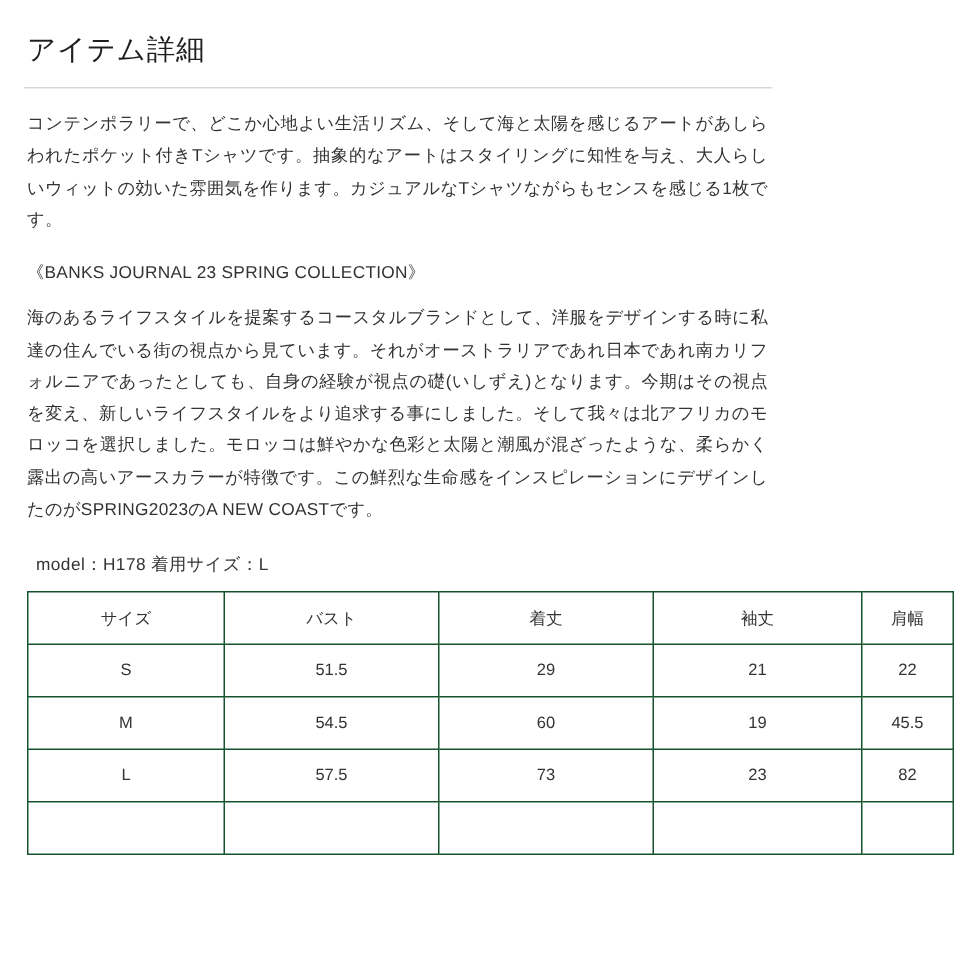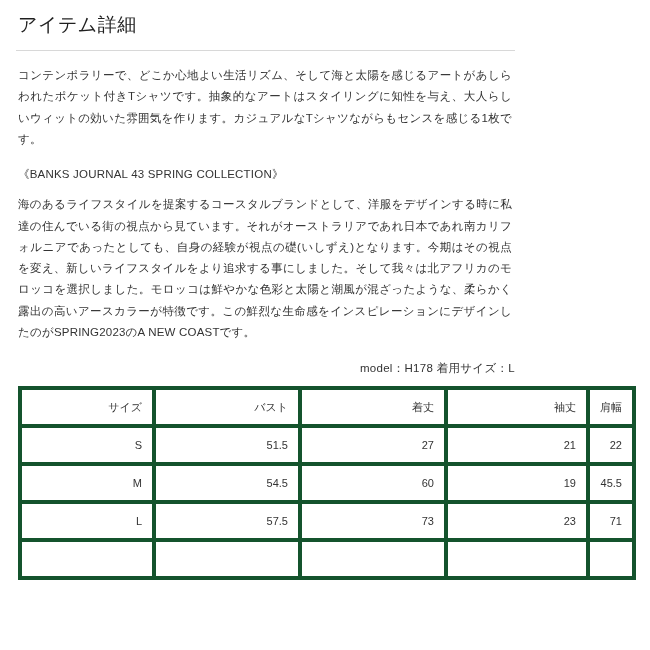--- a/index.html
+++ b/index.html
@@ -11,21 +11,21 @@
     width: 650px;
     height: 650px;
     font-family: "Liberation Sans", "DejaVu Sans", sans-serif;
     color: #2b2b2b;
     overflow: hidden;
   }
   .page {
     width: 531px;
     height: 650px;
     box-sizing: border-box;
-    padding: 8px 16px 0 16px;
+    padding: 16px 16px 0 16px;
     position: relative;
   }
   .page-title {
     font-size: 19px;
     font-weight: normal;
     color: #1f1f1f;
     letter-spacing: 0.5px;
     margin: 4px 0 12px 2px;
   }
   .rule {
@@ -45,33 +45,32 @@
     margin-top: 9px;
   }
   .para.heading-line {
     margin-top: 14px;
   }
   .model-line {
     font-size: 11.5px;
     color: #333333;
     margin: 18px 0 10px 8px;
     letter-spacing: 0.3px;
-    text-align: right;
   }
   table.size-table {
     border-collapse: collapse;
     width: 618px;
     margin-left: 2px;
     font-size: 11px;
     color: #333333;
   }
   table.size-table td, table.size-table th {
-    border: 4px solid #14532d;
+    border: 1px solid #14532d;
     padding: 9px 10px;
-    text-align: right;
+    text-align: center;
     font-weight: normal;
     height: 16px;
   }
   table.size-table th {
     color: #333333;
   }
   table.size-table td:first-child, table.size-table th:first-child {
     width: 110px;
   }
   table.size-table td:nth-child(2), table.size-table th:nth-child(2) {
@@ -89,56 +88,56 @@
 </style>
 </head>
 <body>
 
 <div class="page">
 
   <h1 class="page-title">アイテム詳細</h1>
   <hr class="rule">
 
   <p class="para">コンテンポラリーで、どこか心地よい生活リズム、そして海と太陽を感じるアートがあしらわれたポケット付きTシャツです。抽象的なアートはスタイリングに知性を与え、大人らしいウィットの効いた雰囲気を作ります。カジュアルなTシャツながらもセンスを感じる1枚です。</p>
-  <p class="para heading-line">《BANKS JOURNAL 43 SPRING COLLECTION》</p>
+  <p class="para heading-line">《BANKS JOURNAL 23 SPRING COLLECTION》</p>
   <p class="para">海のあるライフスタイルを提案するコースタルブランドとして、洋服をデザインする時に私達の住んでいる街の視点から見ています。それがオーストラリアであれ日本であれ南カリフォルニアであったとしても、自身の経験が視点の礎(いしずえ)となります。今期はその視点を変え、新しいライフスタイルをより追求する事にしました。そして我々は北アフリカのモロッコを選択しました。モロッコは鮮やかな色彩と太陽と潮風が混ざったような、柔らかく露出の高いアースカラーが特徴です。この鮮烈な生命感をインスピレーションにデザインしたのがSPRING2023のA NEW COASTです。</p>
 
   <div class="model-line">model：H178  着用サイズ：L</div>
 
   <table class="size-table">
     <thead>
       <tr>
         <th>サイズ</th>
         <th>バスト</th>
         <th>着丈</th>
         <th>袖丈</th>
         <th>肩幅</th>
       </tr>
     </thead>
     <tbody>
       <tr>
         <td>S</td>
         <td>51.5</td>
-        <td>27</td>
+        <td>29</td>
         <td>21</td>
         <td>22</td>
       </tr>
       <tr>
         <td>M</td>
         <td>54.5</td>
         <td>60</td>
         <td>19</td>
         <td>45.5</td>
       </tr>
       <tr>
         <td>L</td>
         <td>57.5</td>
         <td>73</td>
         <td>23</td>
-        <td>71</td>
+        <td>82</td>
       </tr>
       <tr class="empty-row">
         <td></td>
         <td></td>
         <td></td>
         <td></td>
         <td></td>
       </tr>
     </tbody>
   </table>

